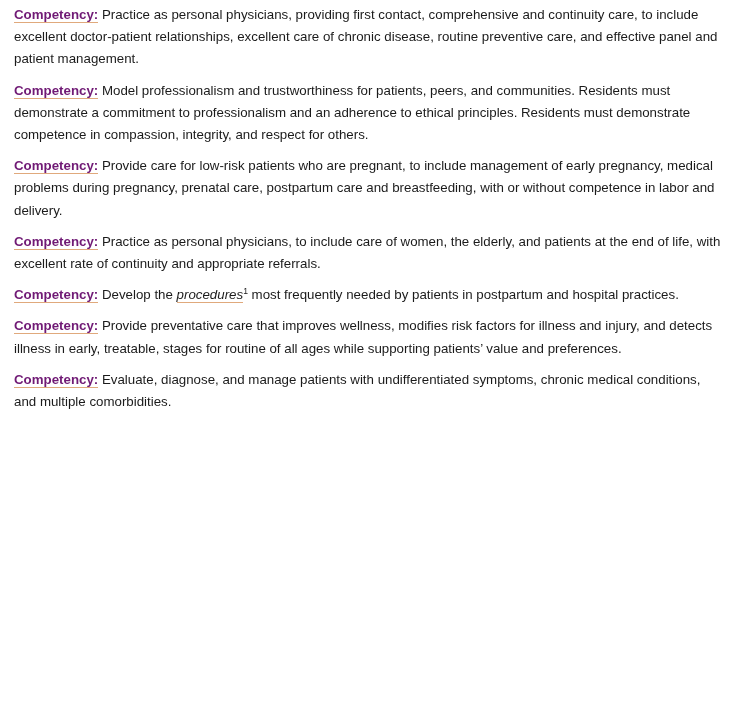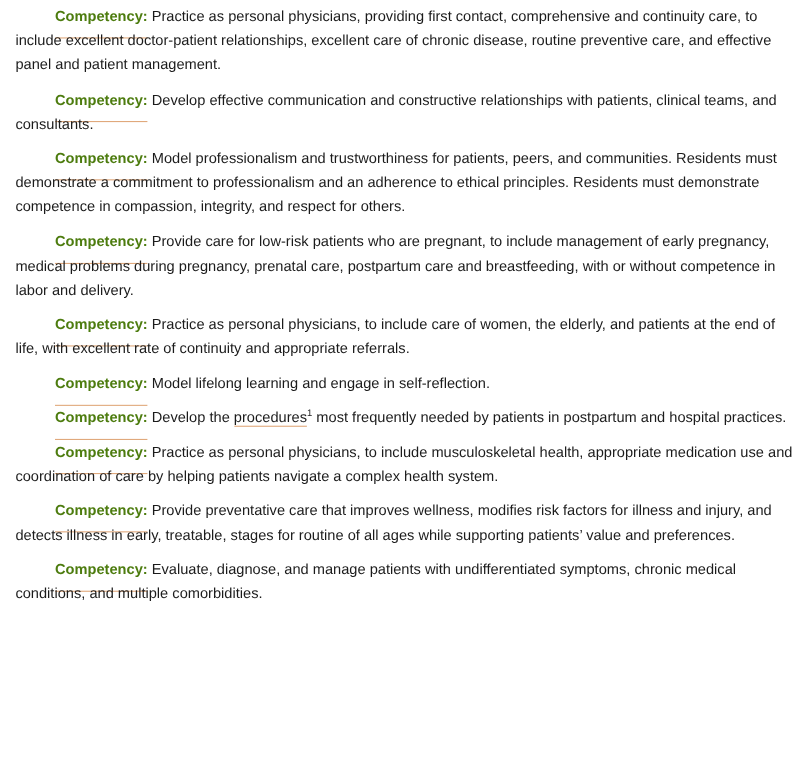--- a/index.html
+++ b/index.html
@@ -23,48 +23,45 @@
   .competency {
     font-size: 13.3px;
     line-height: 22.2px;
     margin: 0 0 9px 0;
     text-align: left;
     white-space: pre-wrap;
     color: #1b1b1b;
   }
   .label {
     font-weight: bold;
-    color: #4d7c0f;
+    color: #701a75;
     border-bottom: 1.6px solid #e0a97c;
-    padding-bottom: 12px;
+    padding-bottom: 0px;
     display: inline;
-    margin-left: 36px;
   }
   .doclink {
     color: #1b1b1b;
     text-decoration: none;
     border-bottom: 1.4px solid #e0a97c;
     cursor: pointer;
+    font-style: italic;
   }
   .fnref {
     font-size: 8.6px;
     vertical-align: super;
     line-height: 0;
     color: #1b1b1b;
     text-decoration: none;
     cursor: pointer;
   }
 </style>
 </head>
 <body>
 
 <div id="doc">
     <p class="competency"><span class="label">Competency:</span><span> Practice as personal physicians, providing first contact, comprehensive and continuity care, to include excellent doctor-patient relationships, excellent care of chronic disease, routine preventive care, and effective panel and patient management.</span></p>
-    <p class="competency"><span class="label">Competency:</span><span> Develop effective communication and constructive relationships with patients, clinical teams, and consultants.</span></p>
     <p class="competency"><span class="label">Competency:</span><span> Model professionalism and trustworthiness for patients, peers, and communities. Residents must demonstrate a commitment to professionalism and an adherence to ethical principles. Residents must demonstrate competence in compassion, integrity, and respect for others.</span></p>
     <p class="competency"><span class="label">Competency:</span><span> Provide care for low-risk patients who are pregnant, to include management of early pregnancy, medical problems during pregnancy, prenatal care, postpartum care and breastfeeding, with or without competence in labor and delivery.</span></p>
     <p class="competency"><span class="label">Competency:</span><span> Practice as personal physicians, to include care of women, the elderly, and patients at the end of life, with excellent rate of continuity and appropriate referrals.</span></p>
-    <p class="competency"><span class="label">Competency:</span><span> Model lifelong learning and engage in self-reflection.</span></p>
     <p class="competency"><span class="label">Competency:</span><span> Develop the </span><a class="doclink">procedures</a><a class="fnref">1</a><span> most frequently needed by patients in postpartum and hospital practices.</span></p>
-    <p class="competency"><span class="label">Competency:</span><span> Practice as personal physicians, to include musculoskeletal health, appropriate medication use and coordination of care by helping patients navigate a complex health system.</span></p>
     <p class="competency"><span class="label">Competency:</span><span> Provide preventative care that improves wellness, modifies risk factors for illness and injury, and detects illness in early, treatable, stages for routine of all ages while supporting patients’ value and preferences.</span></p>
     <p class="competency"><span class="label">Competency:</span><span> Evaluate, diagnose, and manage patients with undifferentiated symptoms, chronic medical conditions, and multiple comorbidities.</span></p>
   </div>
 
 </body></html>

